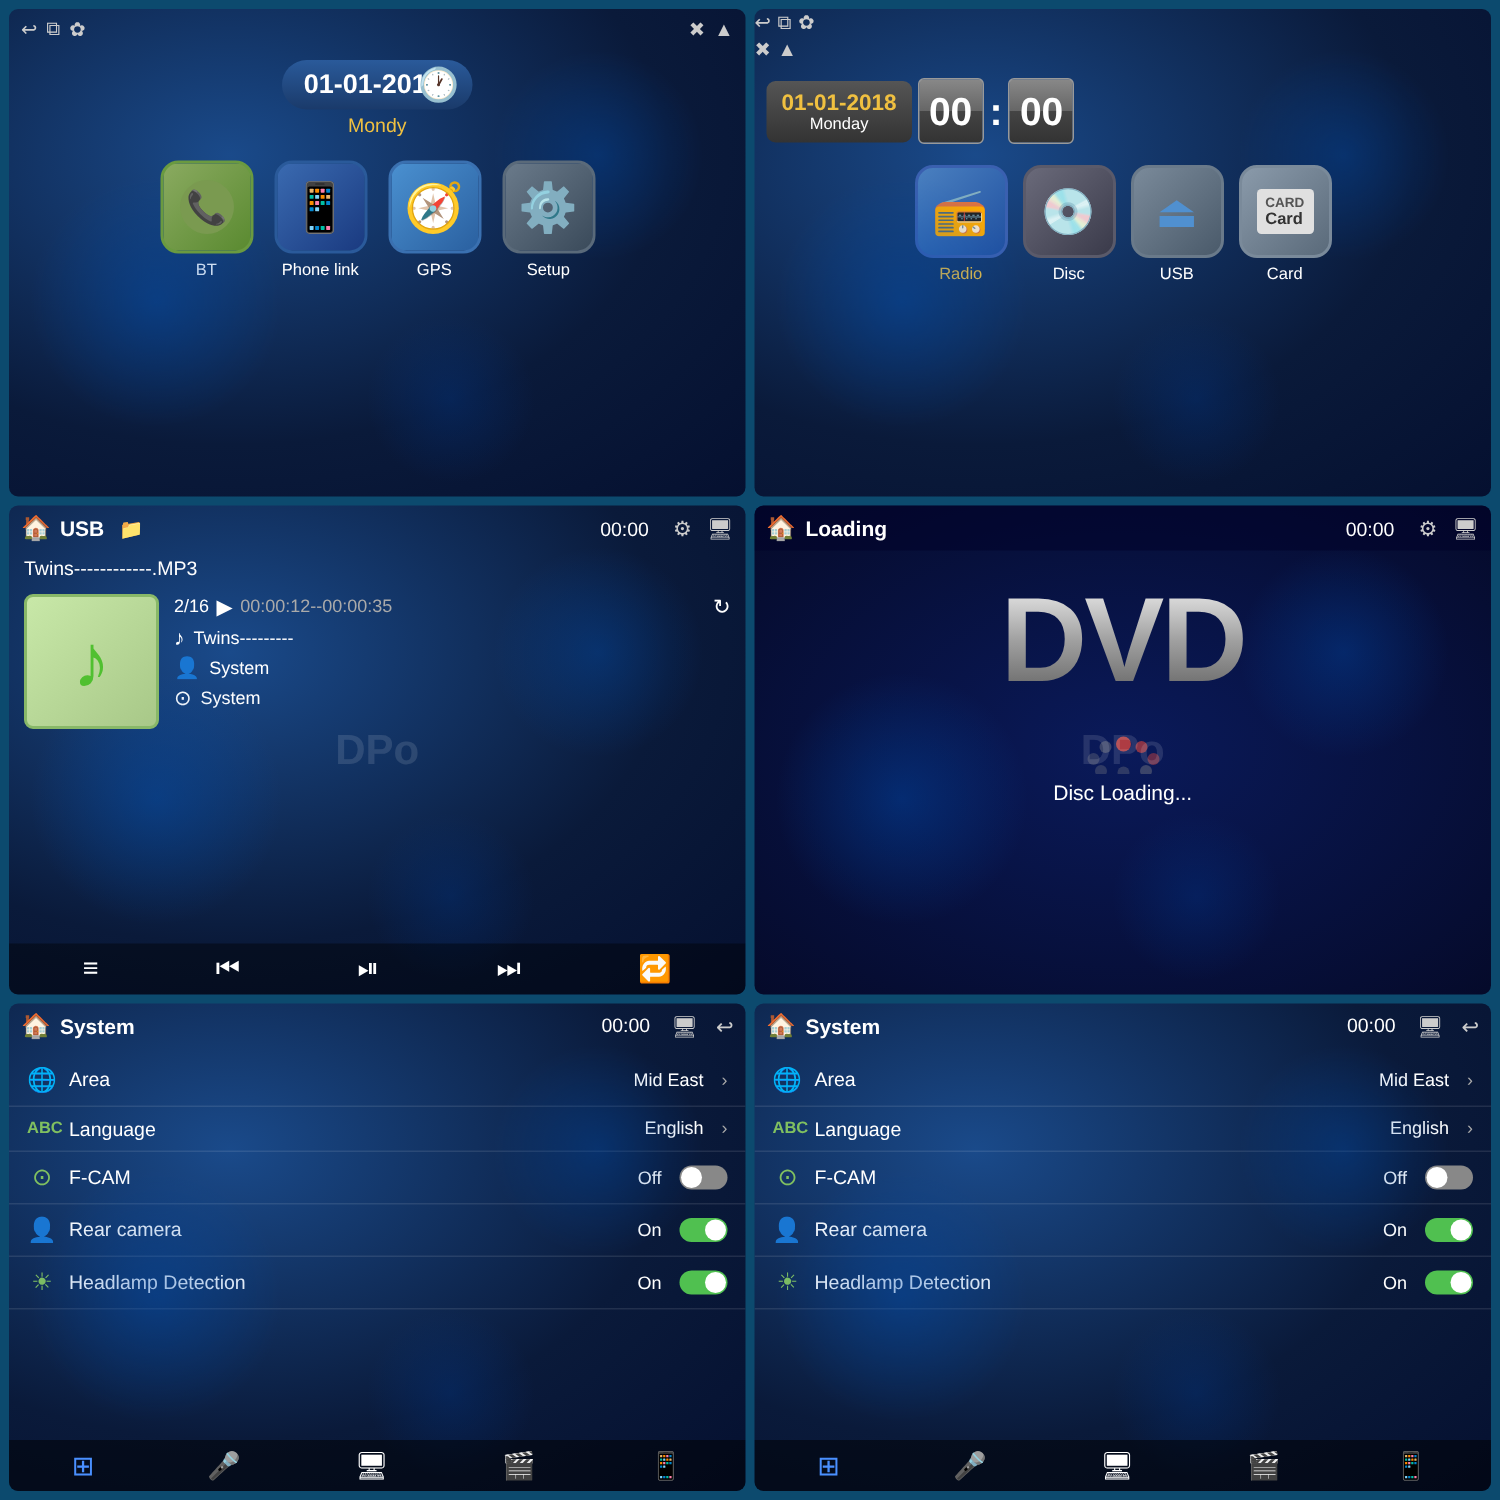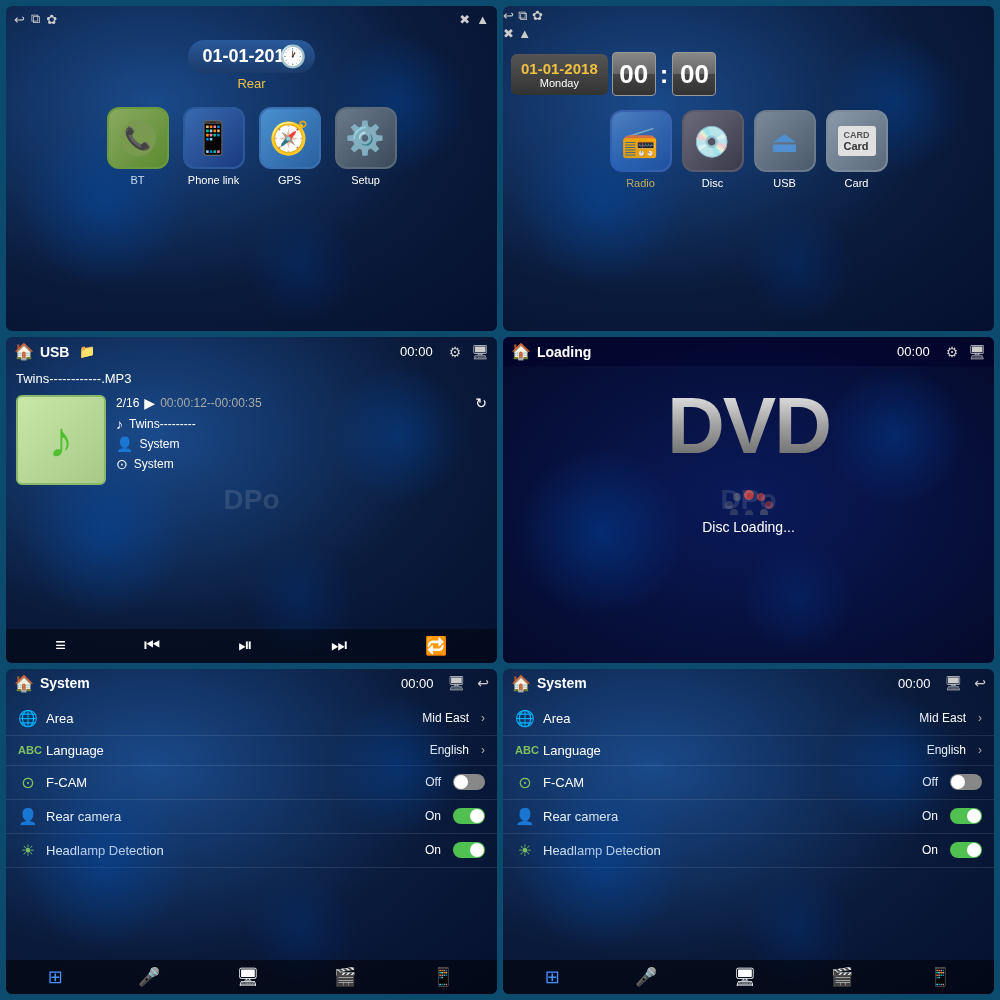--- a/index.html
+++ b/index.html
@@ -441,21 +441,21 @@
       <div class="icons-right">
         <span class="top-bar-icon">✖</span>
         <span class="top-bar-icon">▲</span>
       </div>
     </div>
     <div class="date-area">
       <div class="date-box">
         <span>01-01-2018</span>
         <span class="clock-icon">🕐</span>
       </div>
-      <div class="day-label">Rear</div>
+      <div class="day-label">Mondy</div>
     </div>
     <div class="app-icons">
 
       <div class="app-item">
         <div class="app-icon-img icon-bt">
           <svg width="38" height="38" viewBox="0 0 38 38">
             <circle cx="19" cy="19" r="18" fill="#7a9a50"></circle>
             <text x="19" y="27" text-anchor="middle" font-size="22" fill="#f0d060">📞</text>
           </svg>
         </div>

